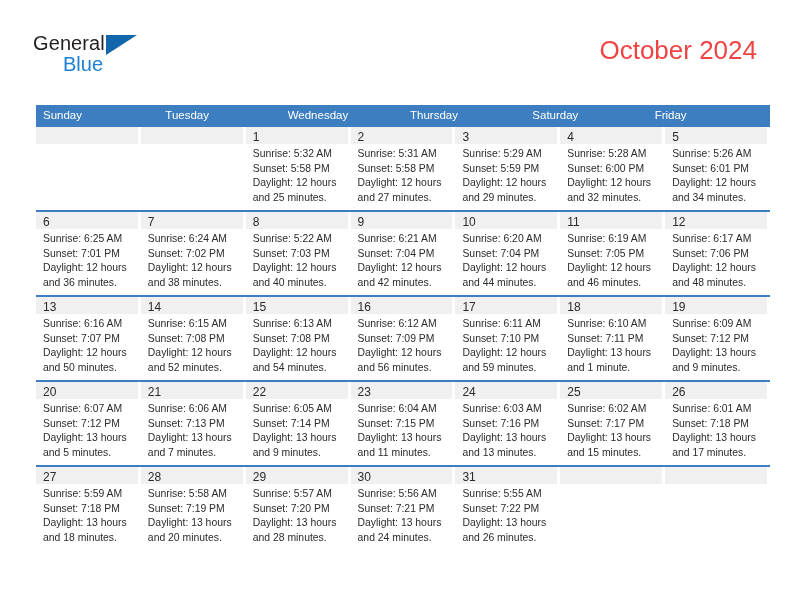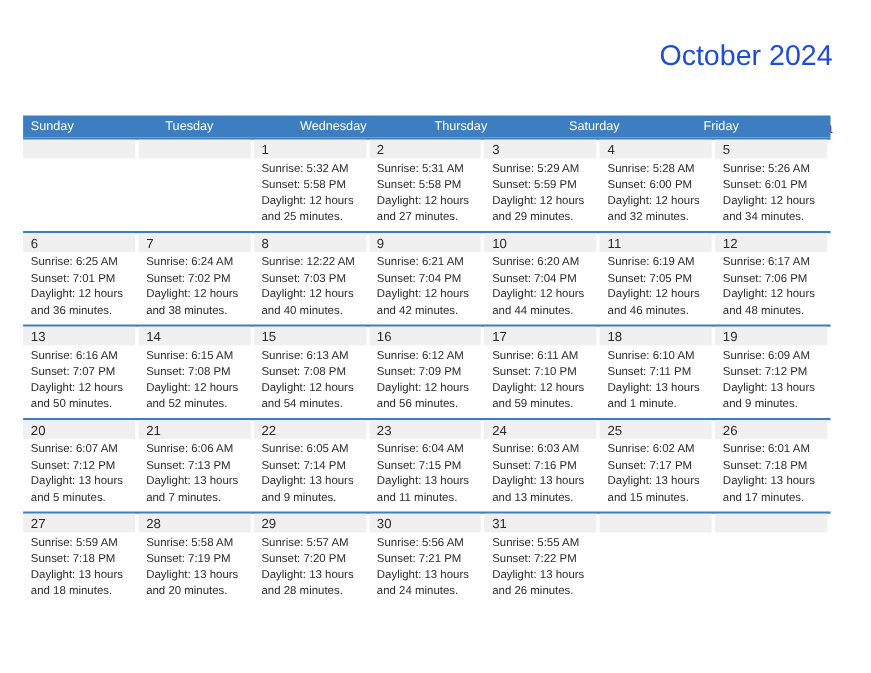--- a/index.html
+++ b/index.html
@@ -60,40 +60,40 @@
     top: 21px;
     font-size: 20px;
     color: #1b7fd4;
     line-height: 22px;
   }
   .title {
     position: absolute;
     right: 35px;
     top: 35px;
     font-size: 26px;
-    color: #1d4ed8;
+    color: #ef4444;
     text-align: right;
     white-space: nowrap;
     font-weight: 400;
   }
   .subtitle {
     position: absolute;
     right: 35px;
     top: 76px;
     font-size: 14.5px;
     color: #a21caf;
     text-align: right;
     white-space: nowrap;
     margin-top: 33px;
   }
 
   
   .calendar {
     position: absolute;
-    left: 21px;
+    left: 36px;
     top: 105px;
     width: 734px;
   }
   .weekdays {
     display: flex;
     background: #3c7ebf;
     height: 20px;
   }
   .weekday {
     flex: 1 1 0;
@@ -143,20 +143,25 @@
     color: #2b2b2b;
     white-space: nowrap;
   }
 </style>
 </head>
 <body>
 
 <div class="page">
 
   <div class="header">
+    <div class="logo">
+      <span class="logo-general">General</span>
+      <span class="logo-triangle"></span>
+      <span class="logo-blue">Blue</span>
+    </div>
     <div class="title">October 2024</div>
     <div class="subtitle">Enfield, New South Wales, Australia</div>
   </div>
 
   <div class="calendar">
     <div class="weekdays">
         <div class="weekday">Sunday</div>
         <div class="weekday">Tuesday</div>
         <div class="weekday">Wednesday</div>
         <div class="weekday">Thursday</div>
@@ -232,21 +237,21 @@
             <div class="day-body">
               <div class="day-line">Sunrise: 6:24 AM</div>
               <div class="day-line">Sunset: 7:02 PM</div>
               <div class="day-line">Daylight: 12 hours</div>
               <div class="day-line">and 38 minutes.</div>
             </div>
           </div>
           <div class="day">
             <div class="day-band"><span class="day-num">8</span></div>
             <div class="day-body">
-              <div class="day-line">Sunrise: 12:22 AM</div>
+              <div class="day-line">Sunrise: 5:22 AM</div>
               <div class="day-line">Sunset: 7:03 PM</div>
               <div class="day-line">Daylight: 12 hours</div>
               <div class="day-line">and 40 minutes.</div>
             </div>
           </div>
           <div class="day">
             <div class="day-band"><span class="day-num">9</span></div>
             <div class="day-body">
               <div class="day-line">Sunrise: 6:21 AM</div>
               <div class="day-line">Sunset: 7:04 PM</div>

